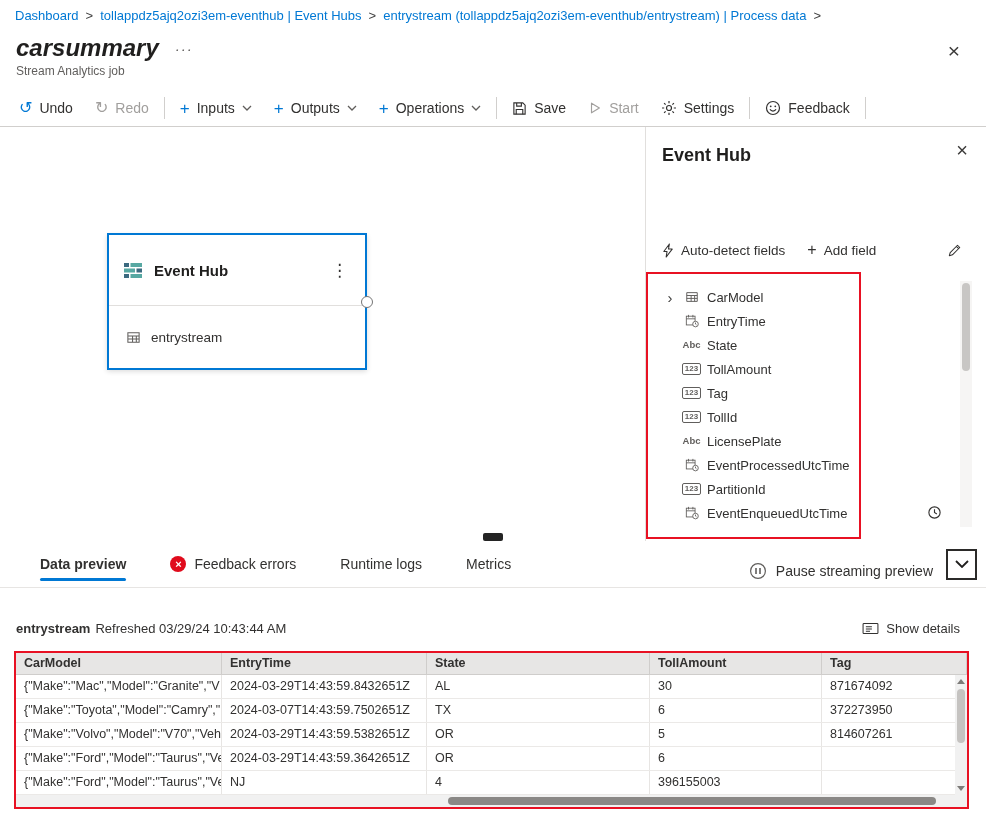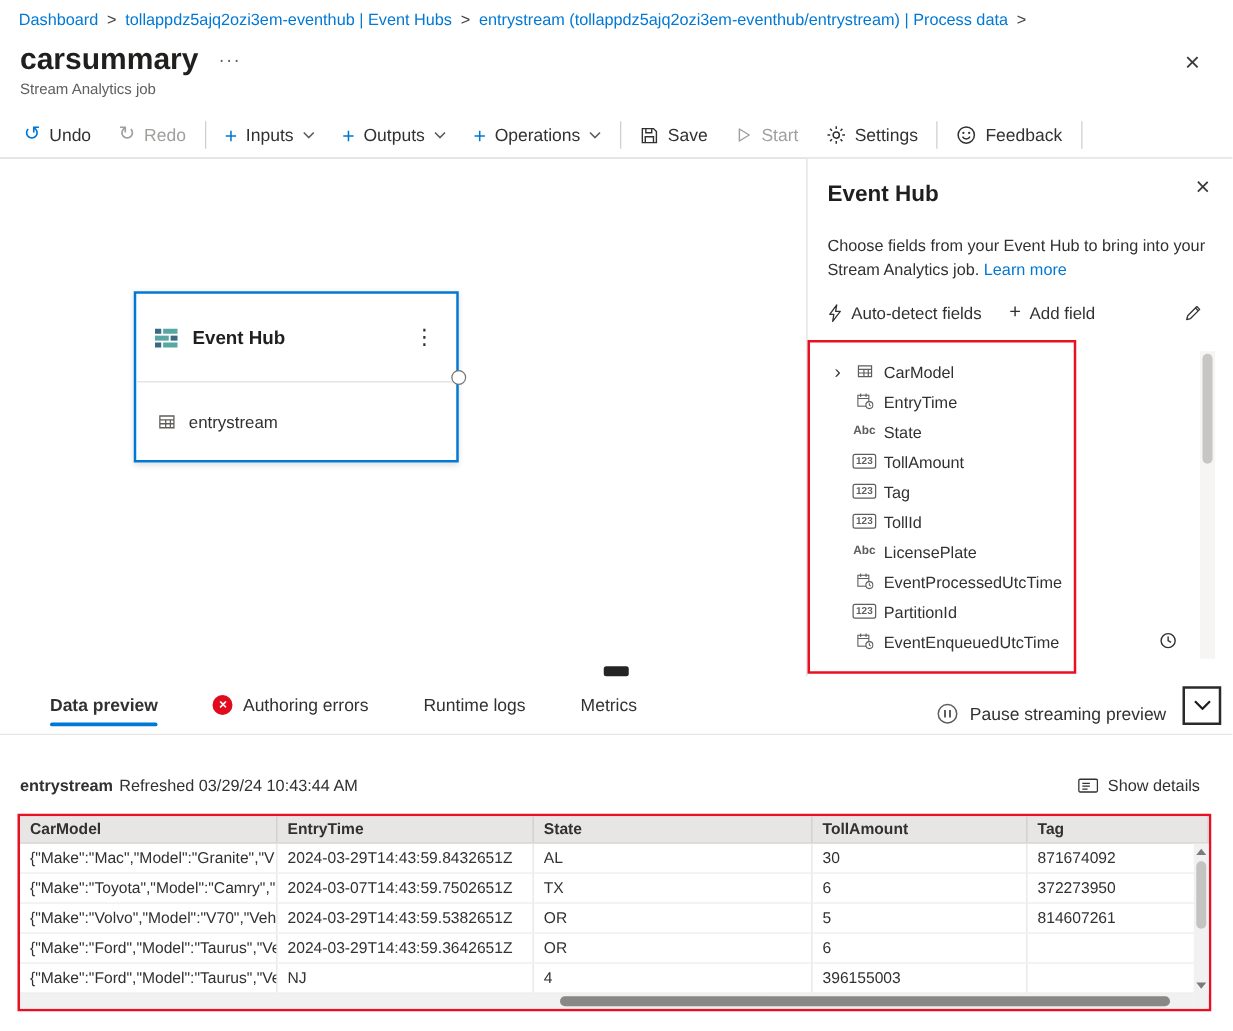--- a/index.html
+++ b/index.html
@@ -12,21 +12,21 @@
     background:#fff; color:var(--text);
     font-family:"Liberation Sans","DejaVu Sans",sans-serif; font-size:13px;
   }
   svg{display:block;}
   
   .breadcrumb{height:30px; display:flex; align-items:center; gap:7px; padding:0 15px; font-size:13px; white-space:nowrap;}
   .crumb{color:var(--accent); cursor:pointer;}
   .crumb-sep{color:#424242;}
   
   .app-header{position:relative; padding:4px 16px 0;}
-  .title-row{display:flex; align-items:center; gap:16px;}
+  .title-row{display:flex; align-items:center; gap:16px;font-style:italic;}
   .page-title{font-size:24px; font-weight:700; color:#201f1e;}
   .more-glyph{color:#605e5c; font-size:15px; letter-spacing:1px; cursor:pointer;}
   .subtitle{font-size:12px; color:var(--text2); margin-top:2px;}
   .hdr-close{position:absolute; right:26px; top:10px; font-size:21px; color:#3b3a39; cursor:pointer; line-height:1;}
   
   .toolbar{margin-top:12px; height:37px; display:flex; align-items:center; padding:0 8px; border-bottom:1px solid #d1cfcd;}
   .tbtn{display:flex; align-items:center; gap:7px; padding:0 11px; height:100%; font-size:14px; cursor:pointer; white-space:nowrap;}
   .tbtn .uglyph{font-size:16px; line-height:1;}
   .tbtn.disabled{color:var(--disabled); cursor:default;}
   .plus{color:var(--accent); font-size:17px; font-weight:400; line-height:1;}
@@ -199,24 +199,20 @@
       <span>entrystream</span>
     </div>
     <span class="port"></span>
   </div>
 
   <div class="resize-notch"></div>
 
   <div class="side-panel">
     <div class="panel-title">Event Hub</div>
     <span class="panel-close">×</span>
-    <div class="panel-desc">
-      <span>Choose fields from your Event Hub to bring into your Stream Analytics job.</span>
-      <span class="learn-more">Learn more</span>
-    </div>
     <div class="panel-actions">
       <div class="action-item">
         <svg width="12" height="15" viewBox="0 0 12 16">
             <path d="M7.5 1L1.5 9h3.5l-1 6 6.5-8.5H6.5z" fill="none" stroke="#323130" stroke-width="1.1" stroke-linejoin="round"></path>
           </svg>
         <span>Auto-detect fields</span>
       </div>
       <div class="action-item">
         <span class="dark-plus">+</span>
         <span>Add field</span>
@@ -330,21 +326,21 @@
     </div>
   </div>
 </div>
 
 <div class="tabstrip">
   <div class="tab active">
     <span>Data preview</span>
   </div>
   <div class="tab">
     <span class="err-badge">×</span>
-    <span>Authoring errors</span>
+    <span>Feedback errors</span>
   </div>
   <div class="tab">
     <span>Runtime logs</span>
   </div>
   <div class="tab">
     <span>Metrics</span>
   </div>
   <div class="strip-right">
     <div class="pause-group">
       <svg width="18" height="18" viewBox="0 0 18 18">

